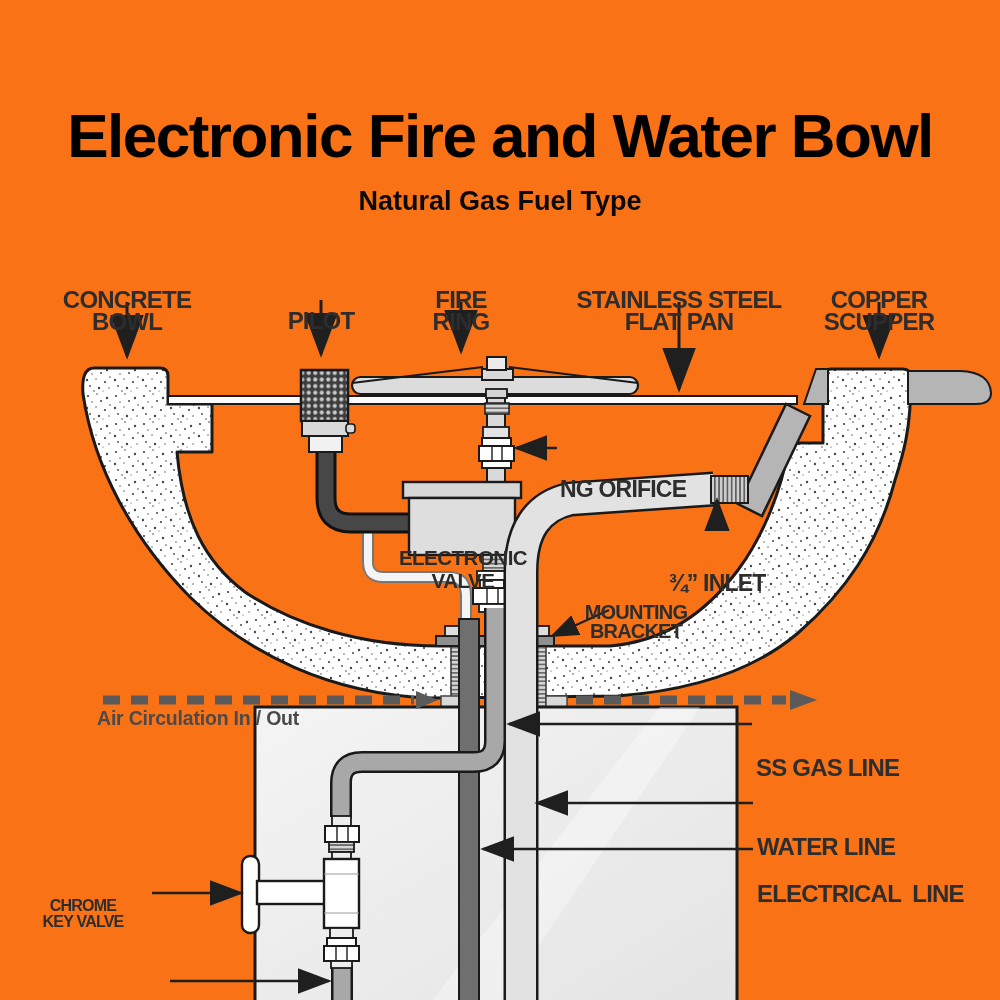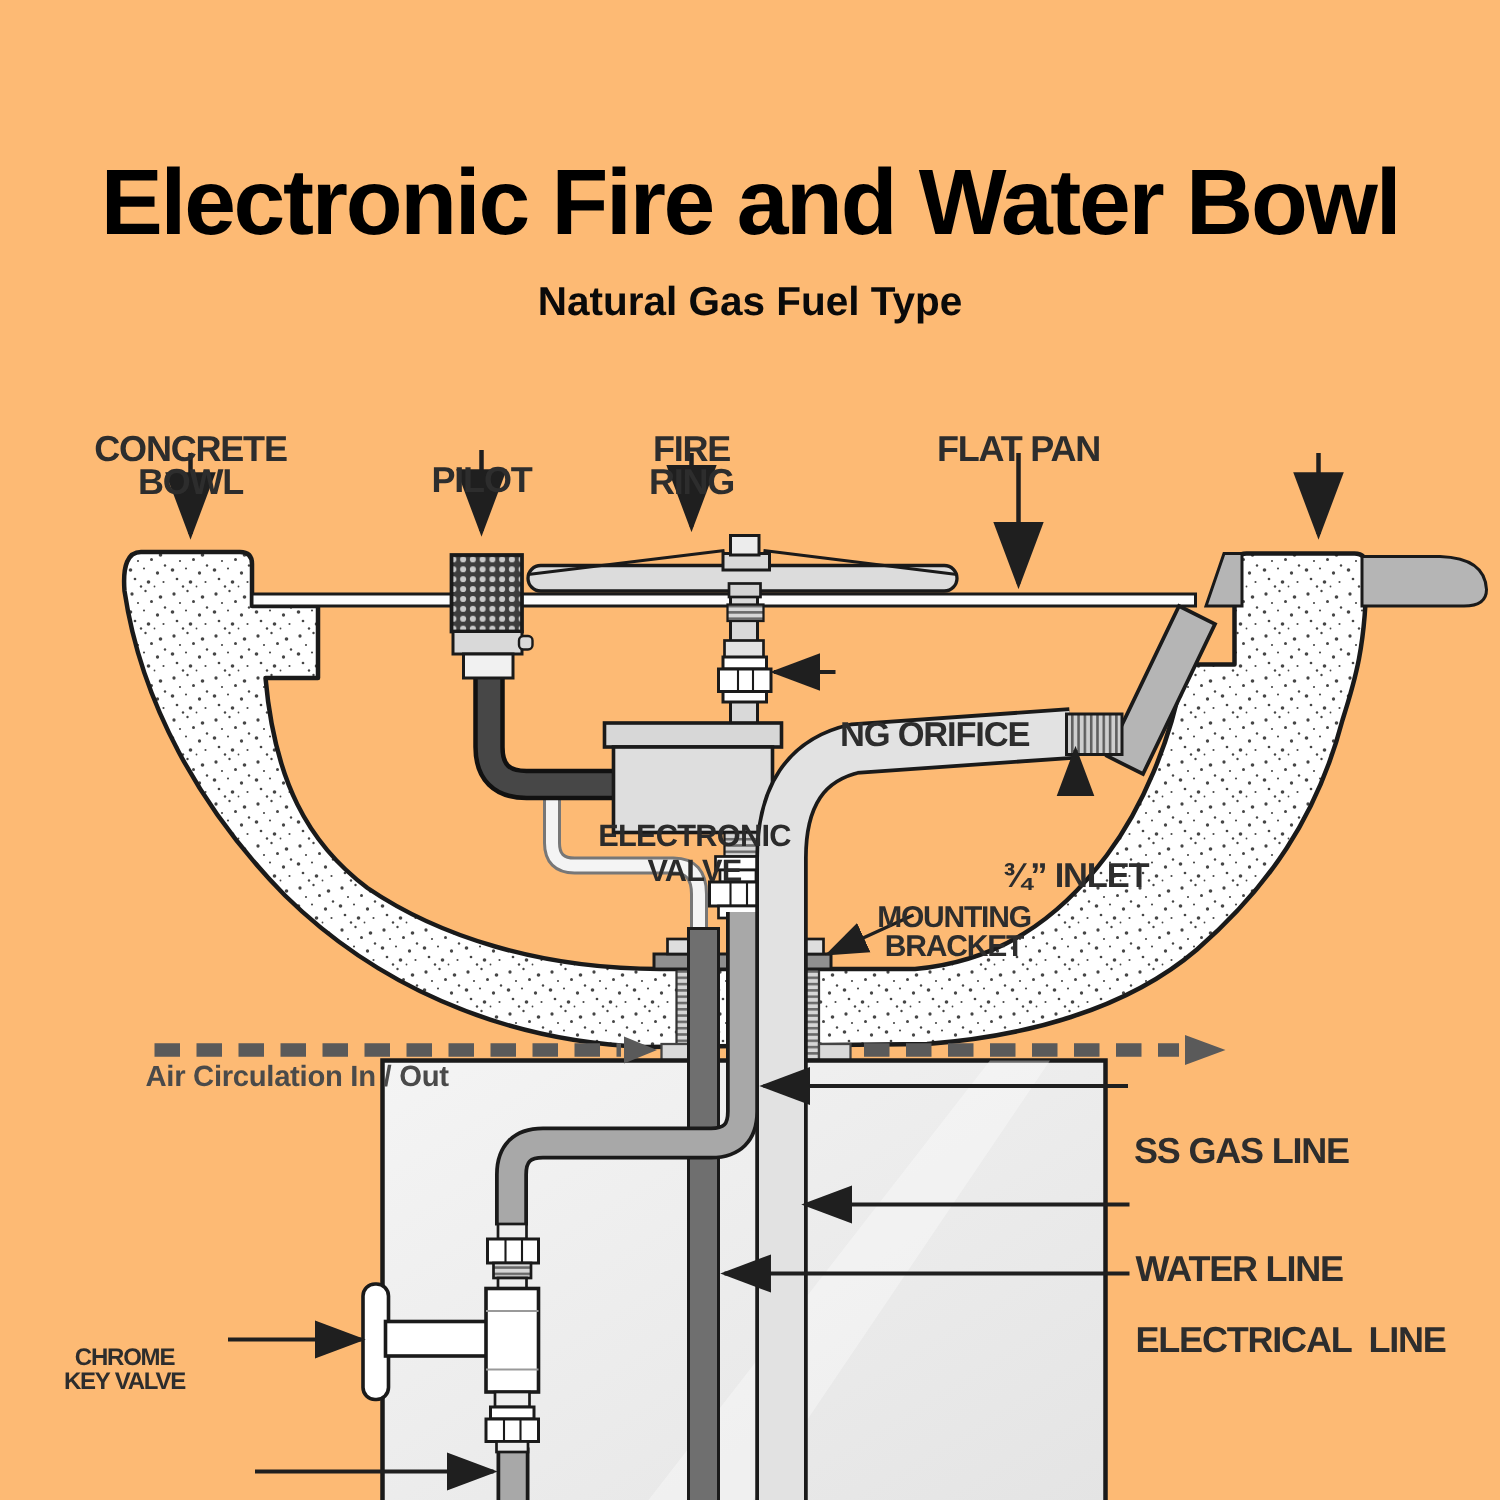--- a/index.html
+++ b/index.html
@@ -1,17 +1,17 @@
 <!DOCTYPE html>
 <html><head>
 <meta charset="utf-8">
 <style>
   html,body{margin:0;padding:0;background:#fff;}
   .stage{position:relative;width:1000px;height:1000px;overflow:hidden;
-         font-family:"Liberation Sans",sans-serif;background:#fdba74;}
+         font-family:"Liberation Sans",sans-serif;background:#f97316;}
   .stage svg{position:absolute;left:0;top:0;}
   .cap{position:absolute;font-weight:700;color:#2d2d2d;line-height:0.95;
        text-align:center;letter-spacing:-0.8px;white-space:pre;transform:translateX(-50%);}
   .cap.l{transform:none;text-align:right;}
   .title{position:absolute;left:500px;top:100px;transform:translateX(-50%);
          font-size:62px;font-weight:700;letter-spacing:-1.5px;color:#000;white-space:pre;}
   .subtitle{position:absolute;left:500px;top:186px;transform:translateX(-50%);
          font-size:27px;font-weight:700;color:#0a0a0a;white-space:pre;}
 </style>
 </head>
@@ -219,21 +219,24 @@
 <div class="cap" style="left:127px;top:243px;font-size:24px">
   <div>CONCRETE</div><div>BOWL</div>
 </div>
 <div class="cap" style="left:321px;top:264px;font-size:24px">
   <div>PILOT</div>
 </div>
 <div class="cap" style="left:461px;top:243px;font-size:24px">
   <div>FIRE</div><div>RING</div>
 </div>
 <div class="cap" style="left:679px;top:243px;font-size:24px">
-  <div>FLAT PAN</div>
+  <div>STAINLESS STEEL</div><div>FLAT PAN</div>
+</div>
+<div class="cap" style="left:879px;top:243px;font-size:24px">
+  <div>COPPER</div><div>SCUPPER</div>
 </div>
 
 <div class="cap l" style="left:560px;top:435px;font-size:23px">
   <div>NG ORIFICE</div>
 </div>
 <div class="cap" style="left:636px;top:565px;font-size:20px">
   <div>MOUNTING</div><div>BRACKET</div>
 </div>
 <div class="cap" style="left:717px;top:529px;font-size:23px">
   <div>¾” INLET</div>

